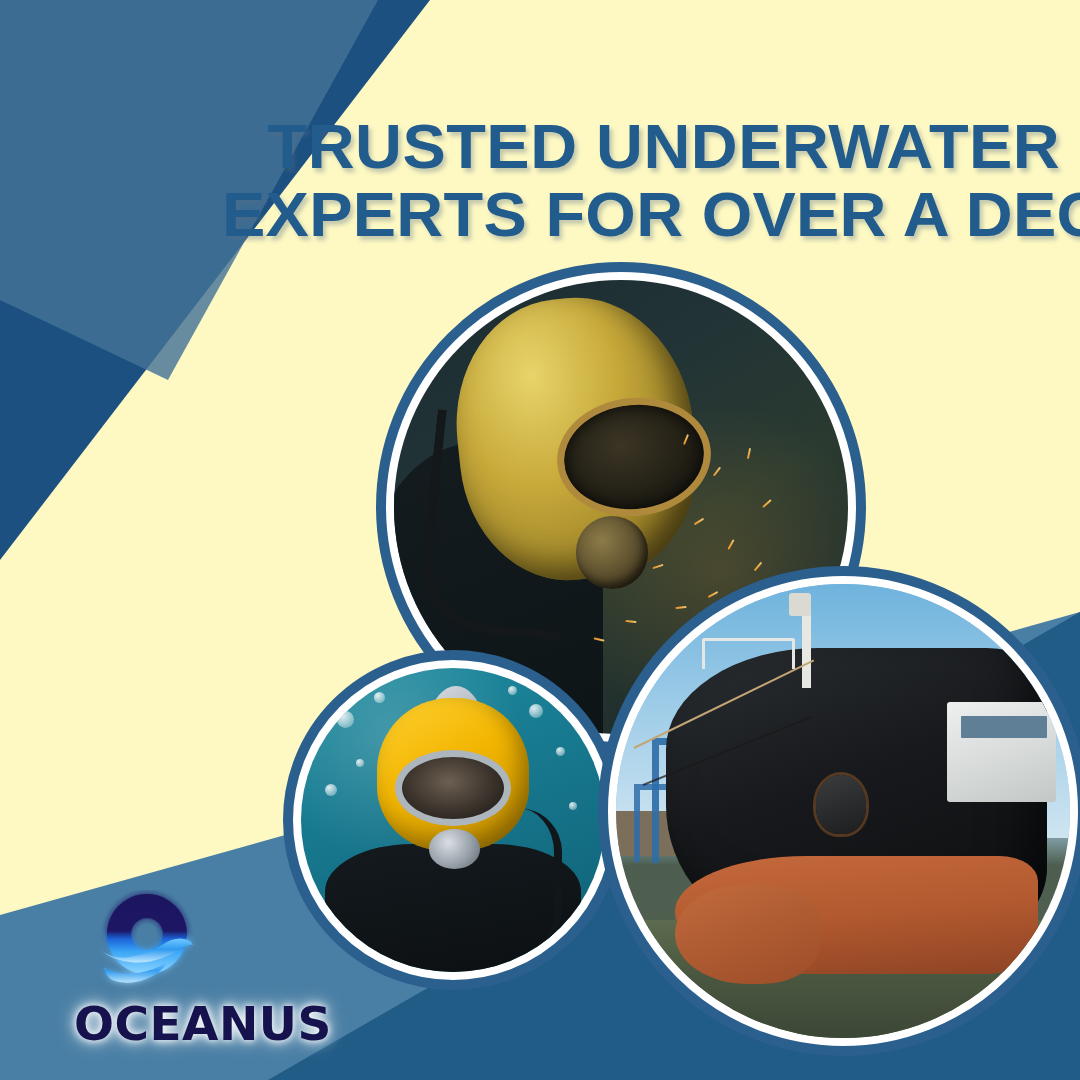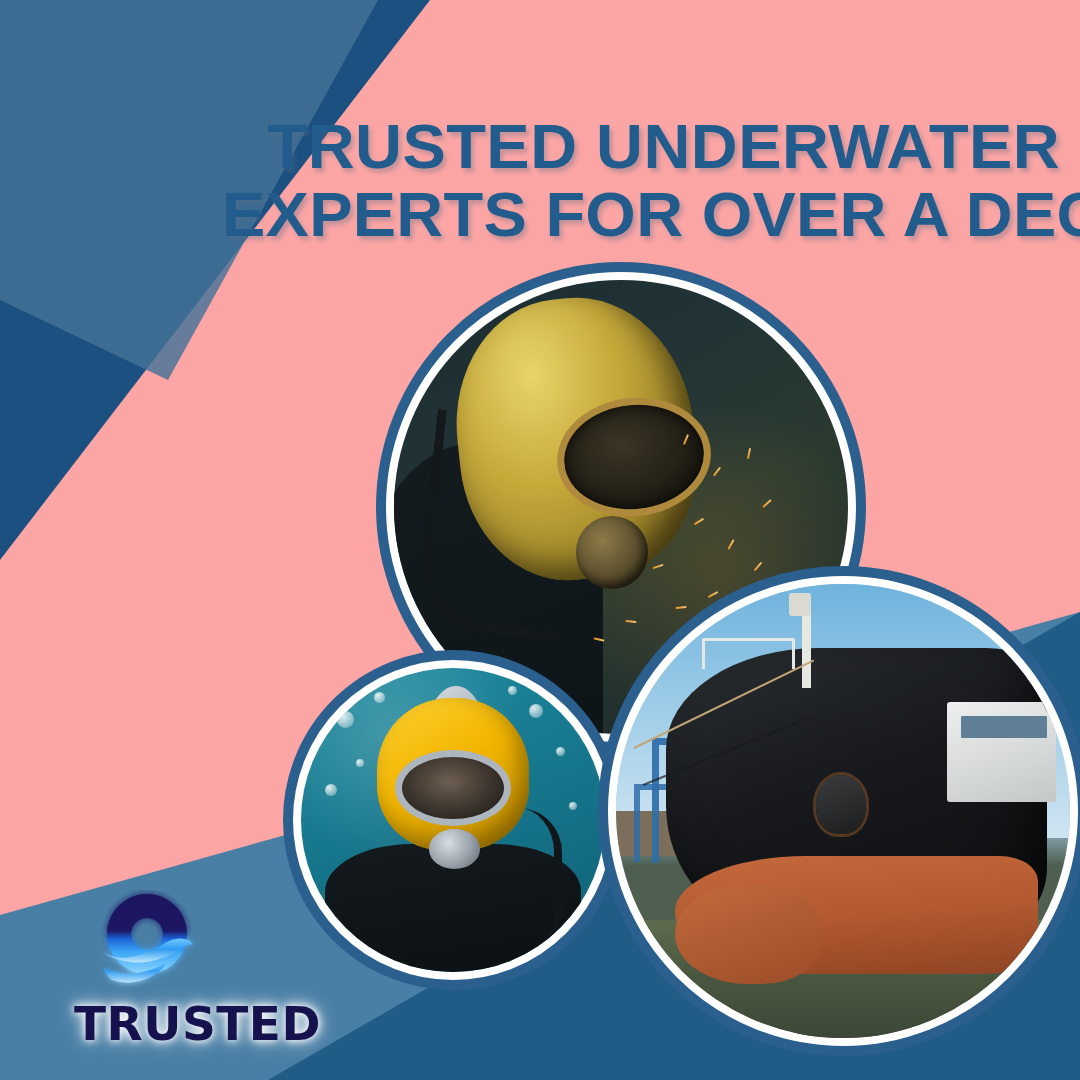--- a/index.html
+++ b/index.html
@@ -2,21 +2,21 @@
 <html><head>
 <meta charset="utf-8">
 <style>
   html,body{margin:0;padding:0;background:#fff;}
   body{font-family:"Liberation Sans",sans-serif;}
 
   #poster{
     position:relative;
     width:1080px;height:1080px;
     overflow:hidden;
-    background:#fca5a5;
+    background:#fef9c3;
   }
 
   
   .bg-layer{position:absolute;inset:0;width:1080px;height:1080px;}
 
   
   .headline{
     position:absolute;
     left:222px; top:112px;
     width:858px;
@@ -329,16 +329,16 @@
             </feMerge>
         </filter>
       </defs>
       <g filter="url(#glow)">
         <path d="M63 4 a40 40 0 1 1 -0.1 0 Z M63 28 a16 16 0 1 0 0.1 0 Z" fill="url(#gRing)" fill-rule="evenodd"></path>
         <path d="M16 60 q14 10 30 7 q18 -3 32 -12 q12 -8 22 -6 q7 1 9 6
                  q-6 -1 -11 3 q-8 6 -20 10 q-16 6 -32 4 q-18 -2 -30 -12 Z" fill="url(#gWave)"></path>
         <path d="M20 78 q16 8 34 5 q18 -3 30 -12 q-6 12 -22 18 q-18 7 -34 1 q-6 -4 -8 -12 Z" fill="url(#gWave)" opacity="0.92"></path>
       </g>
     </svg>
-    <div class="logo-word">TRUSTED</div>
+    <div class="logo-word">OCEANUS</div>
   </div>
 
 </div>
 
 </body></html>

